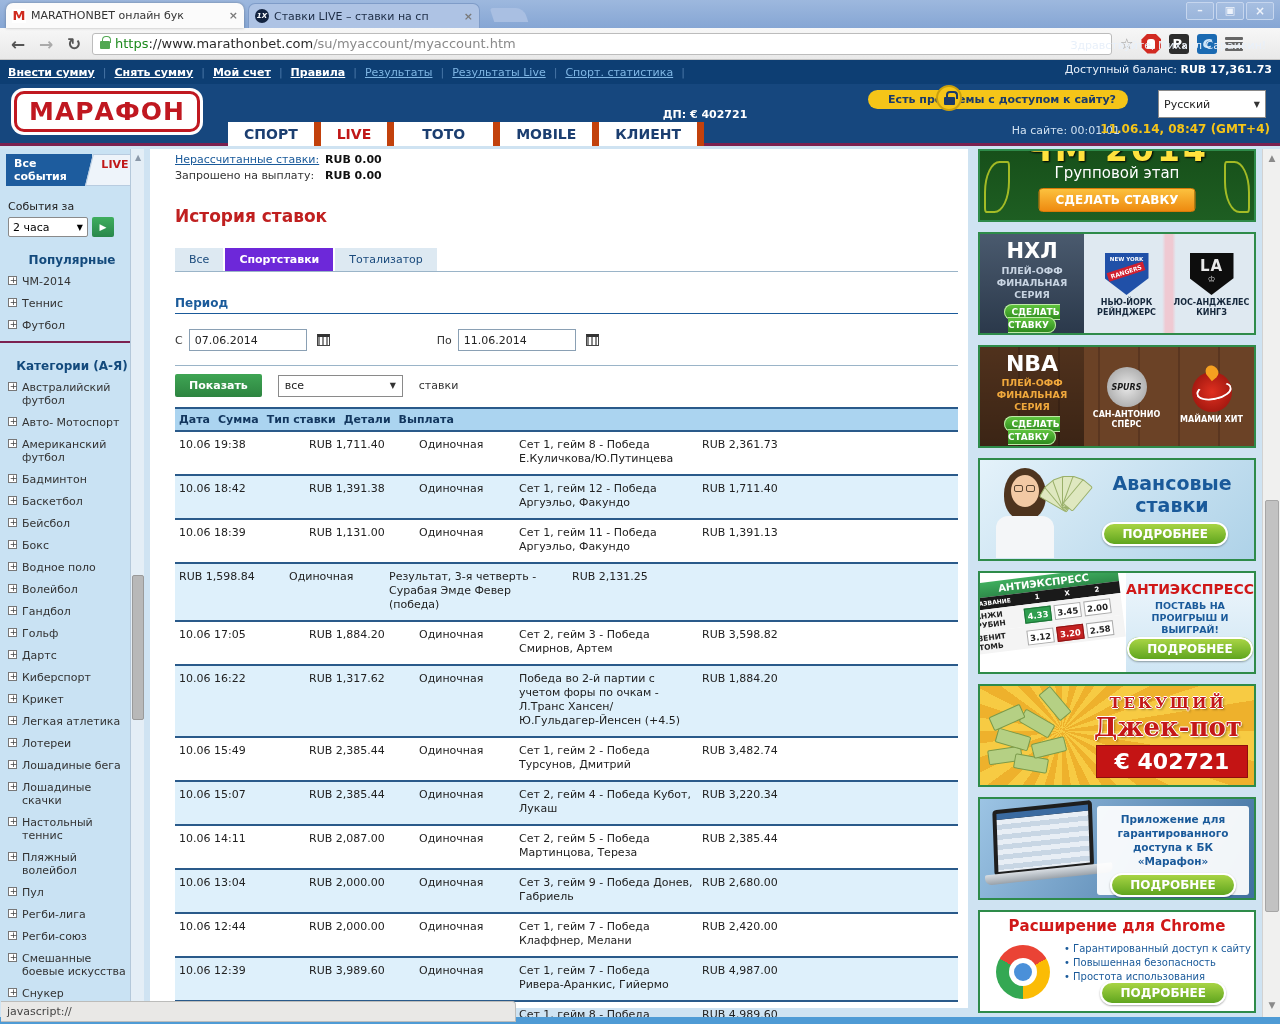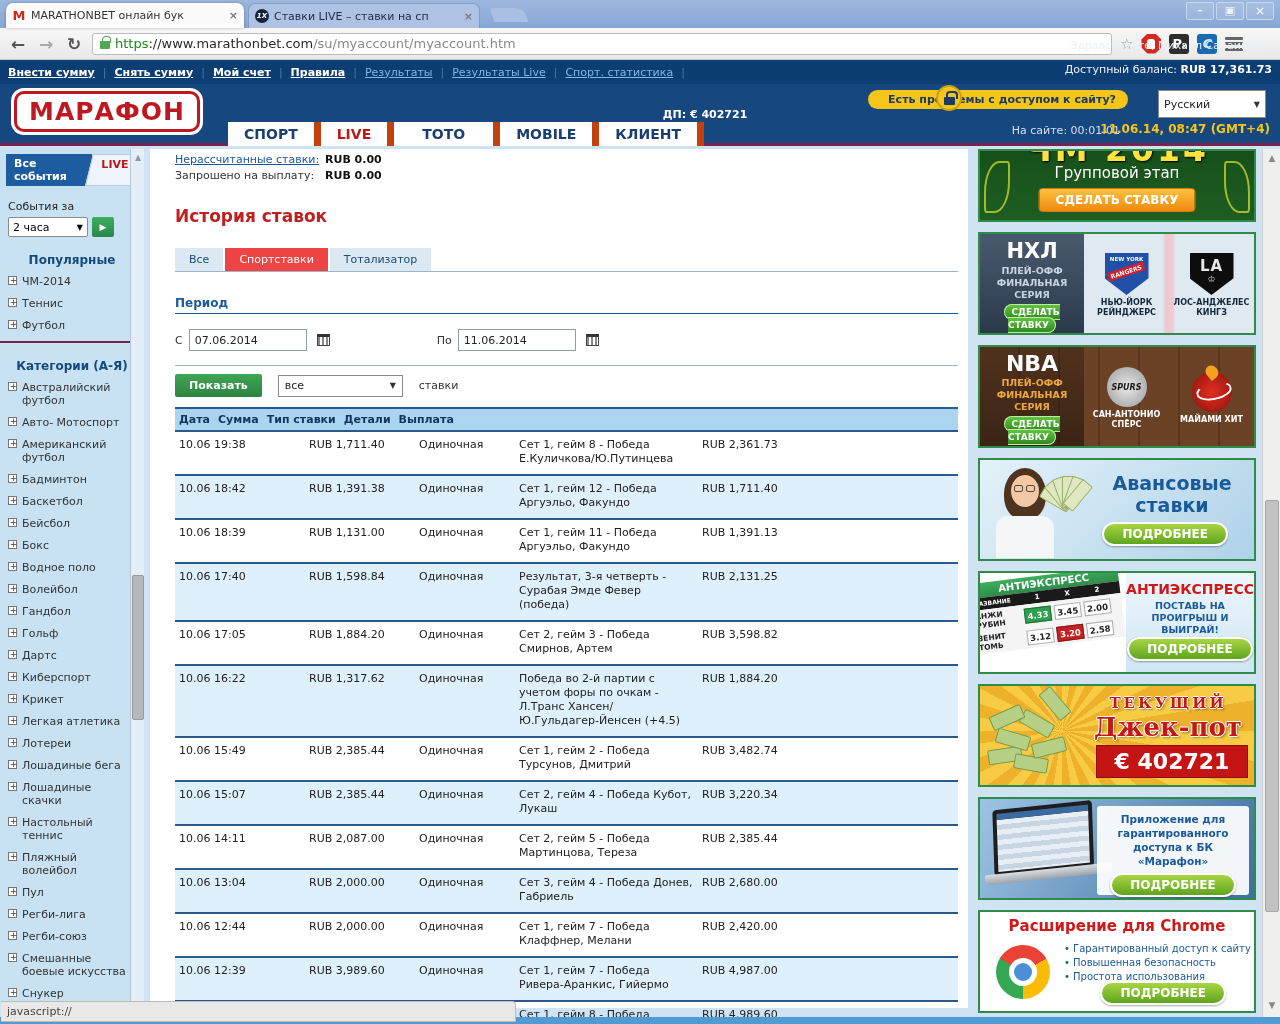--- a/index.html
+++ b/index.html
@@ -91,21 +91,21 @@
   
   .main { position:absolute; left:150px; top:149px; width:818px; height:859px; background:#fff; padding:4px 10px 0 25px; }
   .acct-line { display:flex; margin-bottom:3px; }
   .acct-line .lbl { width:150px; color:#1a5a9a; }
   .acct-line .lbl.link { text-decoration:underline; cursor:pointer; }
   .acct-line .lbl.plain { color:#333; }
   .acct-line .val { font-weight:bold; color:#111; }
   .hist-title { color:#c02020; font-weight:bold; font-size:17px; margin:24px 0 0 0; }
   .hist-tabs { display:flex; margin-top:22px; border-bottom:1px solid #9ab4c8; }
   .htab { padding:5px 14px; background:#dde9f2; color:#1a4a7c; margin-right:2px; cursor:pointer; }
-  .htab.active { background:#ef4444; color:#fff; font-weight:normal; }
+  .htab.active { background:#6d28d9; color:#fff; font-weight:bold; }
   .period-title { color:#1a5a9a; font-weight:bold; font-size:12px; margin-top:24px; padding-bottom:3px; border-bottom:1px solid #1a5a9a; width:783px; }
   .period-row { display:flex; align-items:center; margin-top:15px; gap:6px; }
   .period-row .plbl { color:#333; }
   .date-input { width:118px; height:22px; border:1px solid #8aa0b4; padding:0 5px; font-family:inherit; font-size:11px; color:#222; }
   .cal-ic { width:13px; height:12px; border:1px solid #444; background:repeating-linear-gradient(90deg,#888 0 2px,#fff 2px 4px); border-top:3px solid #333; margin-left:4px; cursor:pointer; }
   .gap-to { width:95px; }
   .filter-divider { width:783px; border-bottom:1px solid #9ab4c8; margin-top:14px; }
   .filter-row { display:flex; align-items:center; gap:16px; margin-top:8px; }
   .show-btn { background:linear-gradient(#3fa554,#2d8440); color:#fff; font-weight:bold; padding:5px 14px; border-radius:2px; cursor:pointer; }
   .filter-select { width:125px; height:22px; background:#fff; border:1px solid #8a8a8a; display:flex; align-items:center; padding:0 6px; cursor:pointer; }
@@ -543,21 +543,20 @@
 
         <div class="bet-row">
           <span class="col-date">10.06 18:39</span>
           <span class="col-amount">RUB 1,131.00</span>
           <span class="col-type">Одиночная</span>
           <span class="col-details">Сет 1, гейм 11 - Победа Аргуэльо, Факундо</span>
           <span class="col-payout">RUB 1,391.13</span>
         </div>
 
         <div class="bet-row">
-          <span class="col-date">10.06 17:40</span>
           <span class="col-amount">RUB 1,598.84</span>
           <span class="col-type">Одиночная</span>
           <span class="col-details">Результат, 3-я четверть - Сурабая Эмде Февер (победа)</span>
           <span class="col-payout">RUB 2,131.25</span>
         </div>
 
         <div class="bet-row">
           <span class="col-date">10.06 17:05</span>
           <span class="col-amount">RUB 1,884.20</span>
           <span class="col-type">Одиночная</span>
@@ -594,21 +593,21 @@
           <span class="col-amount">RUB 2,087.00</span>
           <span class="col-type">Одиночная</span>
           <span class="col-details">Сет 2, гейм 5 - Победа Мартинцова, Тереза</span>
           <span class="col-payout">RUB 2,385.44</span>
         </div>
 
         <div class="bet-row">
           <span class="col-date">10.06 13:04</span>
           <span class="col-amount">RUB 2,000.00</span>
           <span class="col-type">Одиночная</span>
-          <span class="col-details">Сет 3, гейм 4 - Победа Донев, Габриель</span>
+          <span class="col-details">Сет 3, гейм 9 - Победа Донев, Габриель</span>
           <span class="col-payout">RUB 2,680.00</span>
         </div>
 
         <div class="bet-row">
           <span class="col-date">10.06 12:44</span>
           <span class="col-amount">RUB 2,000.00</span>
           <span class="col-type">Одиночная</span>
           <span class="col-details">Сет 1, гейм 7 - Победа Клаффнер, Мелани</span>
           <span class="col-payout">RUB 2,420.00</span>
         </div>

